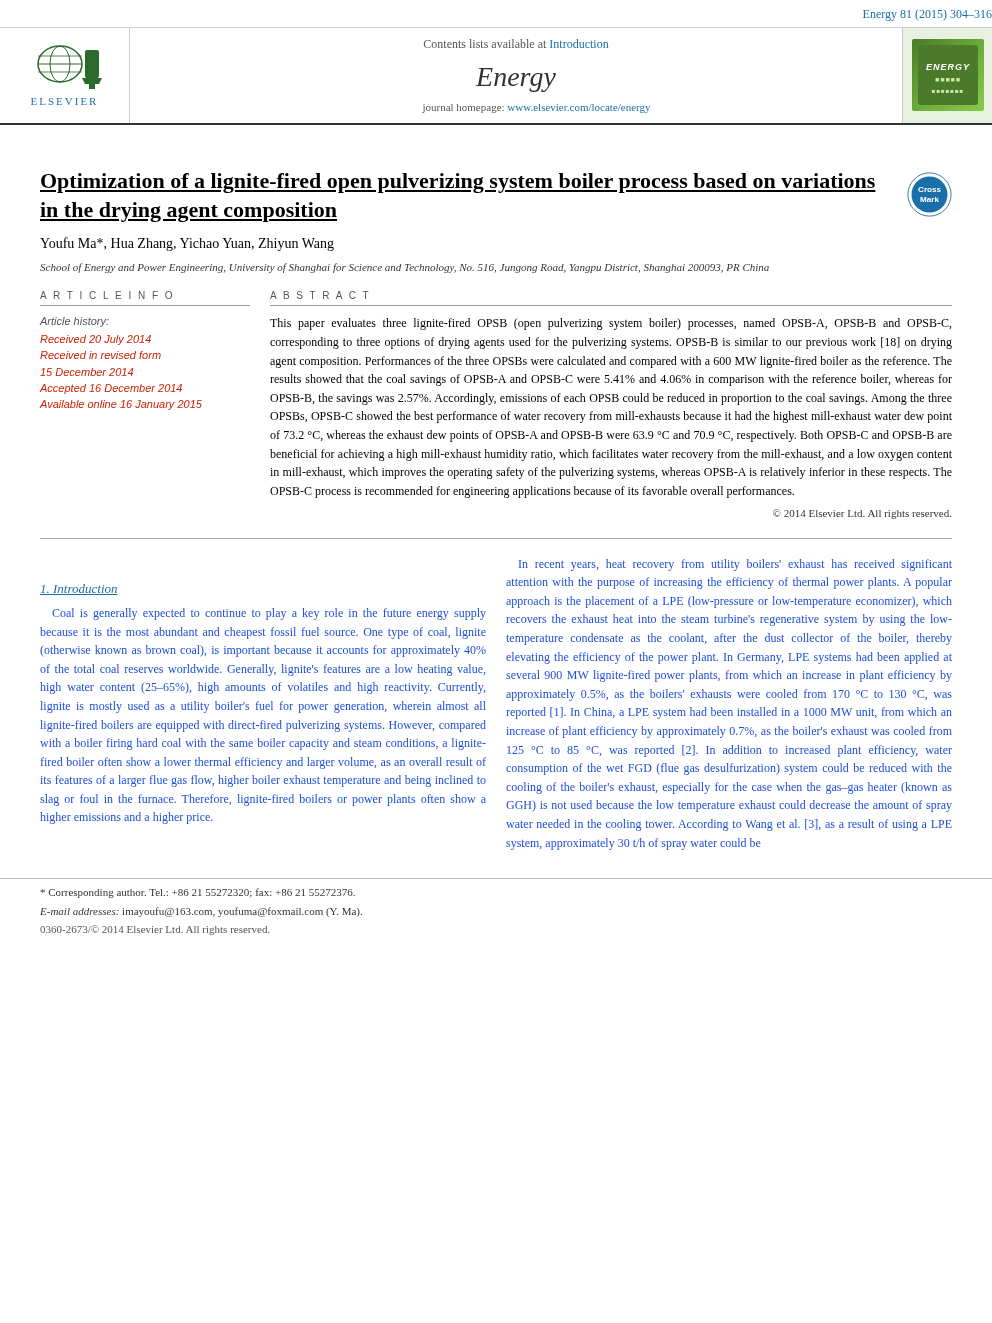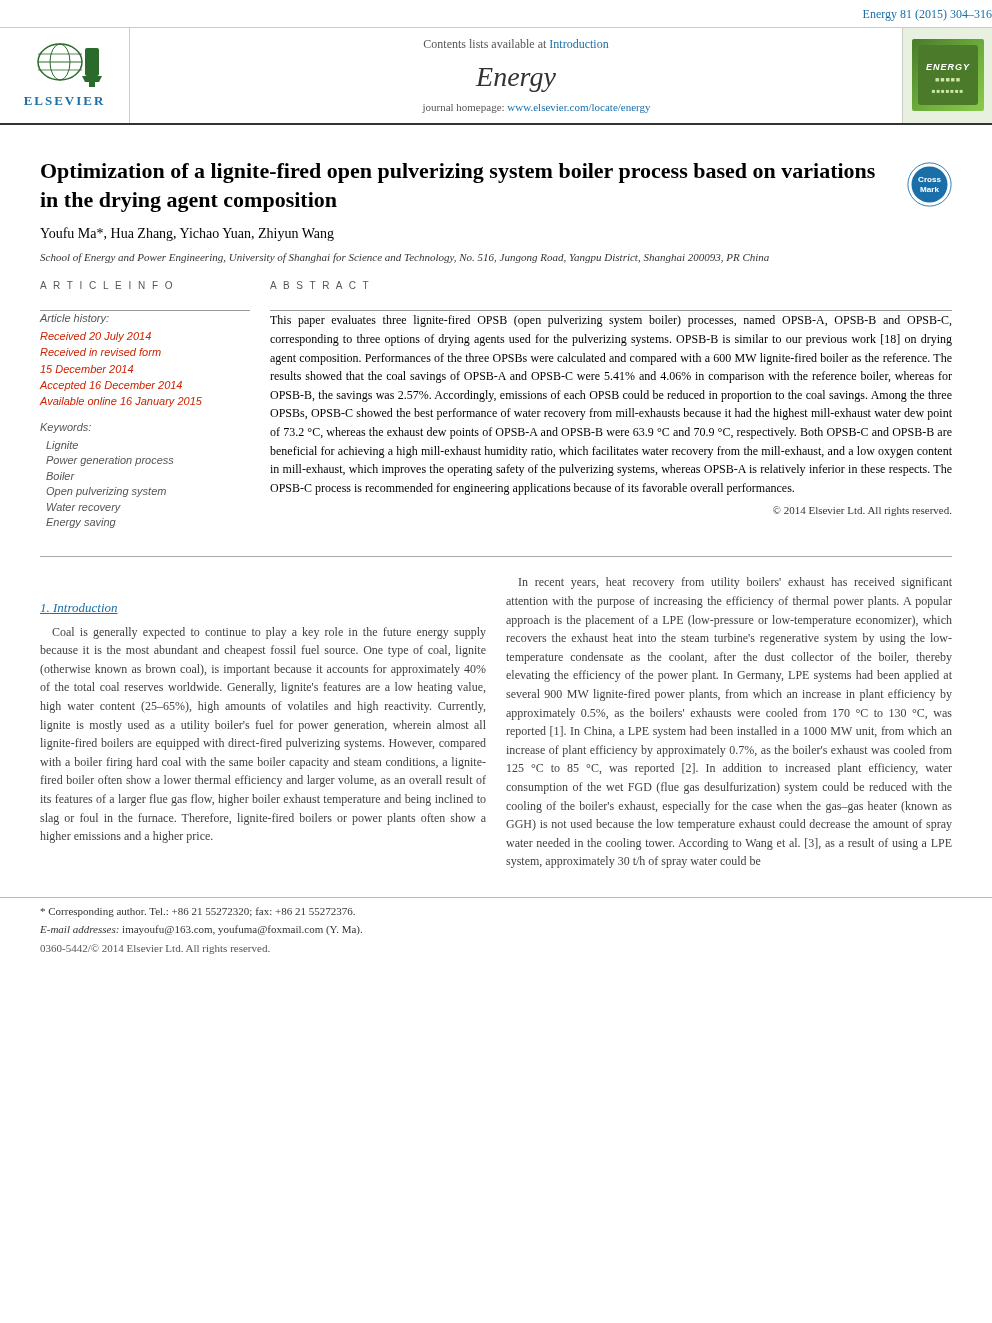--- a/index.html
+++ b/index.html
@@ -35,23 +35,23 @@
       min-height: 90px;
       display: flex;
       flex-direction: column;
       align-items: center;
       justify-content: center;
       background: #fff;
       border-right: 1px solid #ccc;
       padding: 6px;
     }
     .elsevier-text {
-      font-size: 13px;
-      color: #1a6fa8;
-      font-weight: bold;
+      font-size: 11px;
+      color: #1a6fa8;
+      font-weight: normal;
       letter-spacing: 2px;
       margin-top: 2px;
     }
     .journal-center {
       flex: 1;
       display: flex;
       flex-direction: column;
       align-items: center;
       justify-content: center;
       padding: 8px 0;
@@ -110,24 +110,25 @@
       padding: 20px 40px 20px 40px;
     }
 
     
     .article-title {
       font-size: 22px;
       font-weight: bold;
       color: #000;
       line-height: 1.3;
       margin-bottom: 10px;
-      margin-top: 12px;
+      margin-top: 22px;
       display: flex;
       align-items: flex-start;
       justify-content: space-between;
+      text-decoration: underline;
     }
     .title-text {
       flex: 1;
       padding-right: 20px;
     }
     .crossmark {
       width: 45px;
       height: 45px;
       flex-shrink: 0;
       margin-top: 5px;
@@ -160,21 +161,22 @@
     .col-right {
       flex: 1;
     }
 
     
     .section-header {
       font-size: 10px;
       letter-spacing: 2px;
       color: #555;
       border-bottom: 1px solid #999;
-      padding-bottom: 17px;
+      padding-bottom: 2px;
+      margin-bottom: 8px;
       font-family: Arial, sans-serif;
     }
 
     .article-info-label {
       font-size: 11px;
       font-style: italic;
       color: #555;
       margin-bottom: 2px;
       font-family: Arial, sans-serif;
     }
@@ -241,21 +243,21 @@
       font-style: italic;
       color: #1a6fa8;
       margin-bottom: 6px;
       text-decoration: underline;
     }
 
     .body-text {
       font-size: 12px;
       line-height: 1.55;
       text-align: justify;
-      color: #404040;
+      color: #1d4ed8;
     }
     .body-text p {
       margin-bottom: 6px;
       text-indent: 1em;
     }
 
     
     .article-footer {
       padding: 6px 40px 6px 40px;
       border-top: 1px solid #bbb;
@@ -368,31 +370,20 @@
         <div class="article-info-label">
           <span>Article history:</span>
         </div>
         <div class="article-info-date">Received 20 July 2014</div>
         <div class="article-info-date">Received in revised form</div>
         <div class="article-info-date">15 December 2014</div>
         <div class="article-info-date">Accepted 16 December 2014</div>
         <div class="article-info-date">Available online 16 January 2015</div>
       </div>
 
-      <div class="article-info-section">
-        <div class="keywords-label">
-          <span>Keywords:</span>
-        </div>
-        <div class="keyword-item">Lignite</div>
-        <div class="keyword-item">Power generation process</div>
-        <div class="keyword-item">Boiler</div>
-        <div class="keyword-item">Open pulverizing system</div>
-        <div class="keyword-item">Water recovery</div>
-        <div class="keyword-item">Energy saving</div>
-      </div>
     </div>
 
     <div class="col-right">
       <div class="section-header">
         <span>A B S T R A C T</span>
       </div>
       <div class="abstract-text">
         <span>This paper evaluates three lignite-fired OPSB (open pulverizing system boiler) processes, named OPSB-A, OPSB-B and OPSB-C, corresponding to three options of drying agents used for the pulverizing systems. OPSB-B is similar to our previous work [18] on drying agent composition. Performances of the three OPSBs were calculated and compared with a 600 MW lignite-fired boiler as the reference. The results showed that the coal savings of OPSB-A and OPSB-C were 5.41% and 4.06% in comparison with the reference boiler, whereas for OPSB-B, the savings was 2.57%. Accordingly, emissions of each OPSB could be reduced in proportion to the coal savings. Among the three OPSBs, OPSB-C showed the best performance of water recovery from mill-exhausts because it had the highest mill-exhaust water dew point of 73.2 °C, whereas the exhaust dew points of OPSB-A and OPSB-B were 63.9 °C and 70.9 °C, respectively. Both OPSB-C and OPSB-B are beneficial for achieving a high mill-exhaust humidity ratio, which facilitates water recovery from the mill-exhaust, and a low oxygen content in mill-exhaust, which improves the operating safety of the pulverizing systems, whereas OPSB-A is relatively inferior in these respects. The OPSB-C process is recommended for engineering applications because of its favorable overall performances.</span>
       </div>
       <div class="abstract-copyright">
@@ -425,15 +416,15 @@
 
 <div class="article-footer">
   <div class="footer-note">
     <span>* Corresponding author. Tel.: +86 21 55272320; fax: +86 21 55272376.</span>
   </div>
   <div class="footer-note">
     <em><span>E-mail addresses:</span></em>
     <span>imayoufu@163.com, youfuma@foxmail.com (Y. Ma).</span>
   </div>
   <div class="footer-issn">
-    <span>0360-5442/© 2014 Elsevier Ltd. All rights reserved.</span>
+    <span>0360-2673/© 2014 Elsevier Ltd. All rights reserved.</span>
   </div>
 </div>
 
 </body></html>

